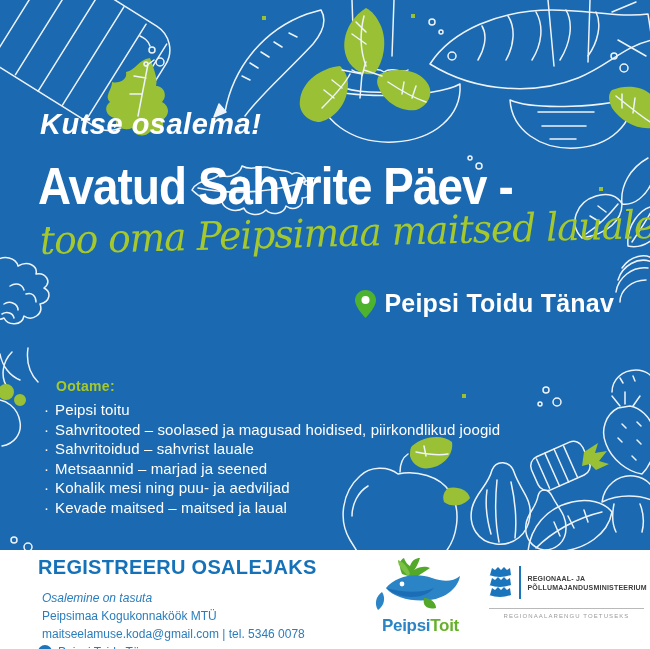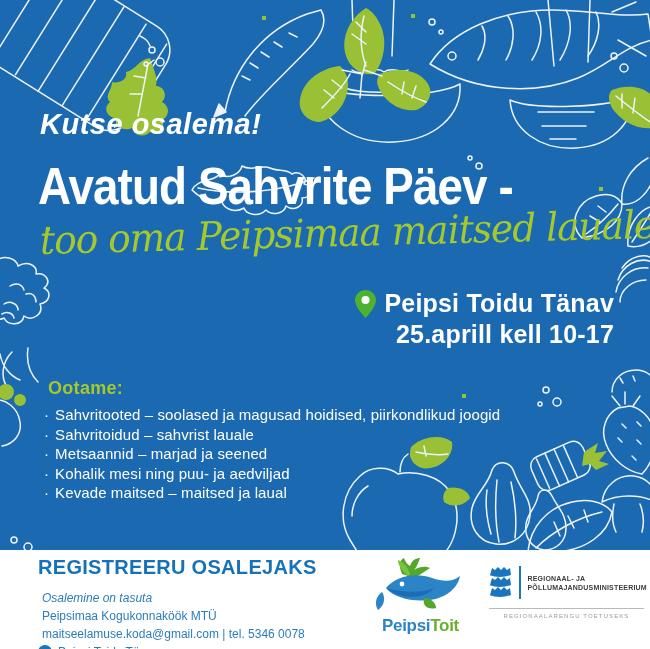--- a/index.html
+++ b/index.html
@@ -28,21 +28,21 @@
     transform:rotate(-1.5deg) scaleX(.96);transform-origin:left center;
   }
   .location{
     position:absolute;right:36px;top:288px;text-align:right;color:#ffffff;
     font-weight:bold;font-size:25px;line-height:31px;letter-spacing:.2px;
   }
   .location .row1{display:flex;align-items:center;justify-content:flex-end;gap:8px;}
   .pin-icon{display:inline-block;width:21px;height:28px;}
 
   .expect{position:absolute;left:44px;top:378px;}
-  .expect-heading{color:#a5c92c;font-size:18px;font-weight:bold;letter-spacing:.3px;margin:0 0 6px 4px;}
+  .expect-heading{color:#a5c92c;font-size:14px;font-weight:bold;letter-spacing:.3px;margin:0 0 6px 12px;}
   .expect-list{list-style:none;margin:0;padding:0;color:#ffffff;font-size:15px;line-height:19.5px;letter-spacing:.1px;}
   .expect-list li{white-space:nowrap;}
   .expect-list .bullet{margin-right:6px;}
 
   .footer{position:absolute;left:0;bottom:0;width:650px;height:99px;background:#ffffff;}
   .reg-block{position:absolute;left:38px;top:6px;color:#2a7dbd;}
   .reg-heading{font-size:20px;font-weight:bold;color:#1572b9;letter-spacing:.3px;margin:0 0 12px 0;}
   .reg-line{font-size:12px;line-height:14px;margin:4px;}
   .reg-line.italic{font-style:italic;}
   .fb-row{display:flex;align-items:center;gap:6px;margin-top:3px;font-size:12px;}
@@ -225,26 +225,26 @@
   <div class="script-line">too oma Peipsimaa maitsed lauale</div>
 
   <div class="location">
     <div class="row1">
       <svg class="pin-icon" viewBox="0 0 21 28">
         <path d="M10.5 0 C4.7 0 0 4.6 0 10.3 C0 17.6 10.5 28 10.5 28 S21 17.6 21 10.3 C21 4.6 16.3 0 10.5 0 Z" fill="#4db32e"></path>
         <circle cx="10.5" cy="10" r="4" fill="#ffffff"></circle>
       </svg>
       <span>Peipsi Toidu Tänav</span>
     </div>
-    <div>25.aprill kell 10-17</div>
   </div>
 
   <div class="expect">
     <p class="expect-heading">Ootame:</p>
     <ul class="expect-list">
+      <li><span class="bullet">·</span><span>Peipsi toitu</span></li>
       <li><span class="bullet">·</span><span>Sahvritooted – soolased ja magusad hoidised, piirkondlikud joogid</span></li>
       <li><span class="bullet">·</span><span>Sahvritoidud – sahvrist lauale</span></li>
       <li><span class="bullet">·</span><span>Metsaannid – marjad ja seened</span></li>
       <li><span class="bullet">·</span><span>Kohalik mesi ning puu- ja aedviljad</span></li>
       <li><span class="bullet">·</span><span>Kevade maitsed – maitsed ja laual</span></li>
     </ul>
   </div>
 
   <div class="footer">
 

